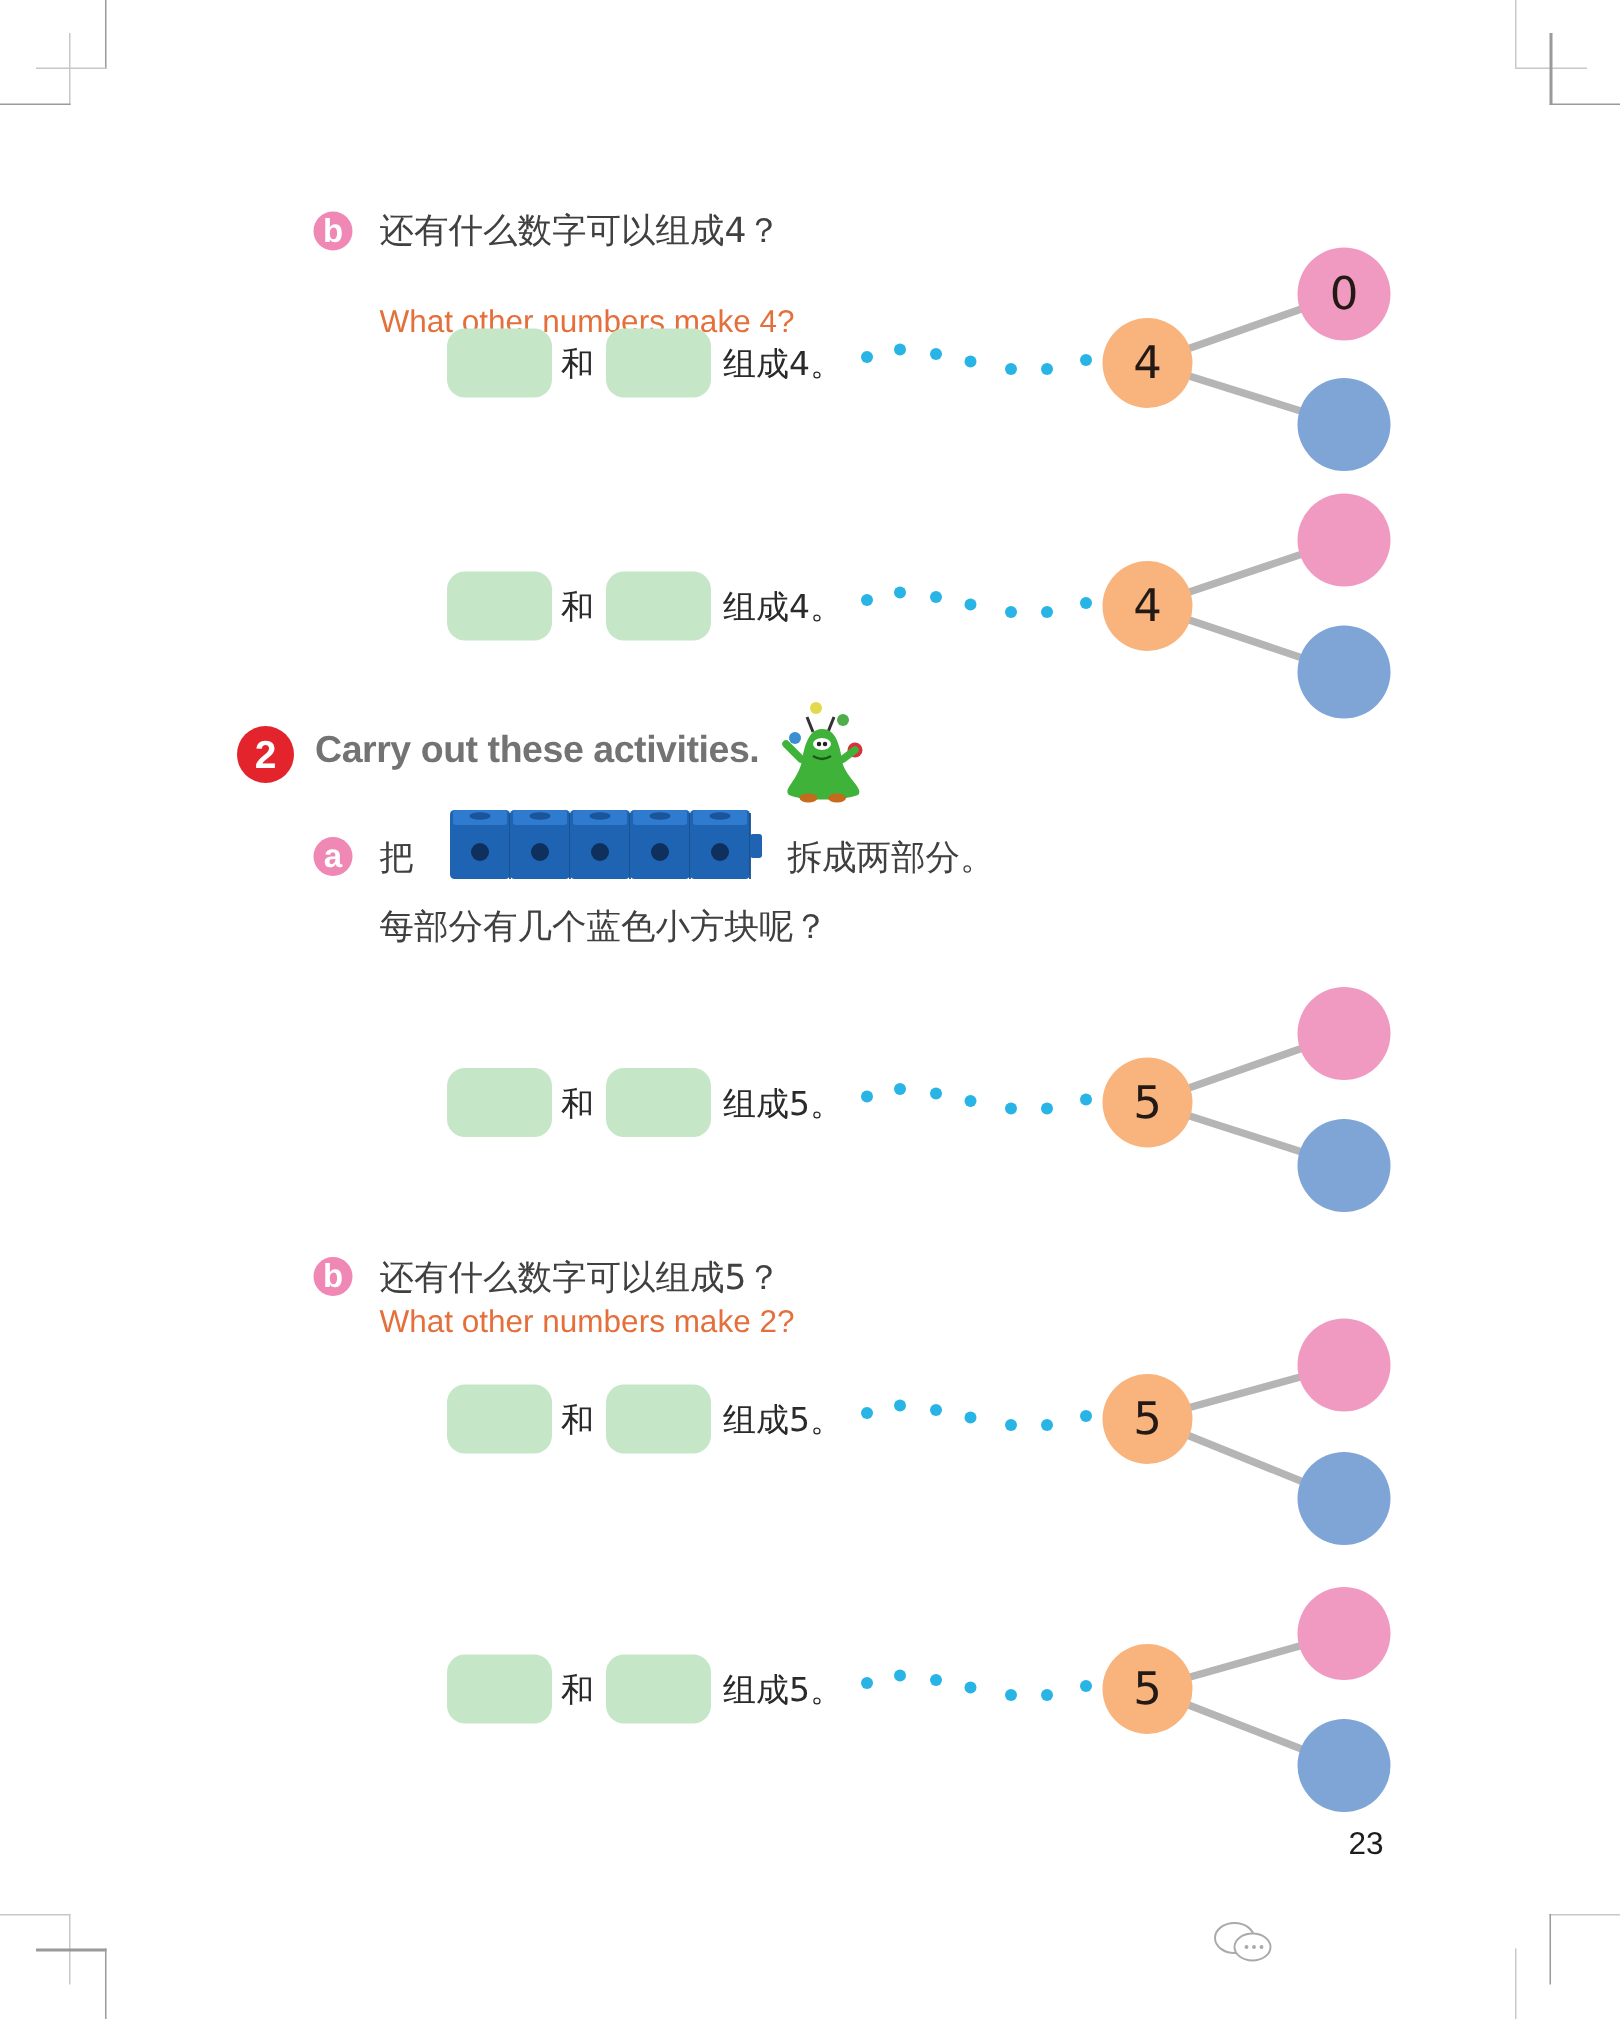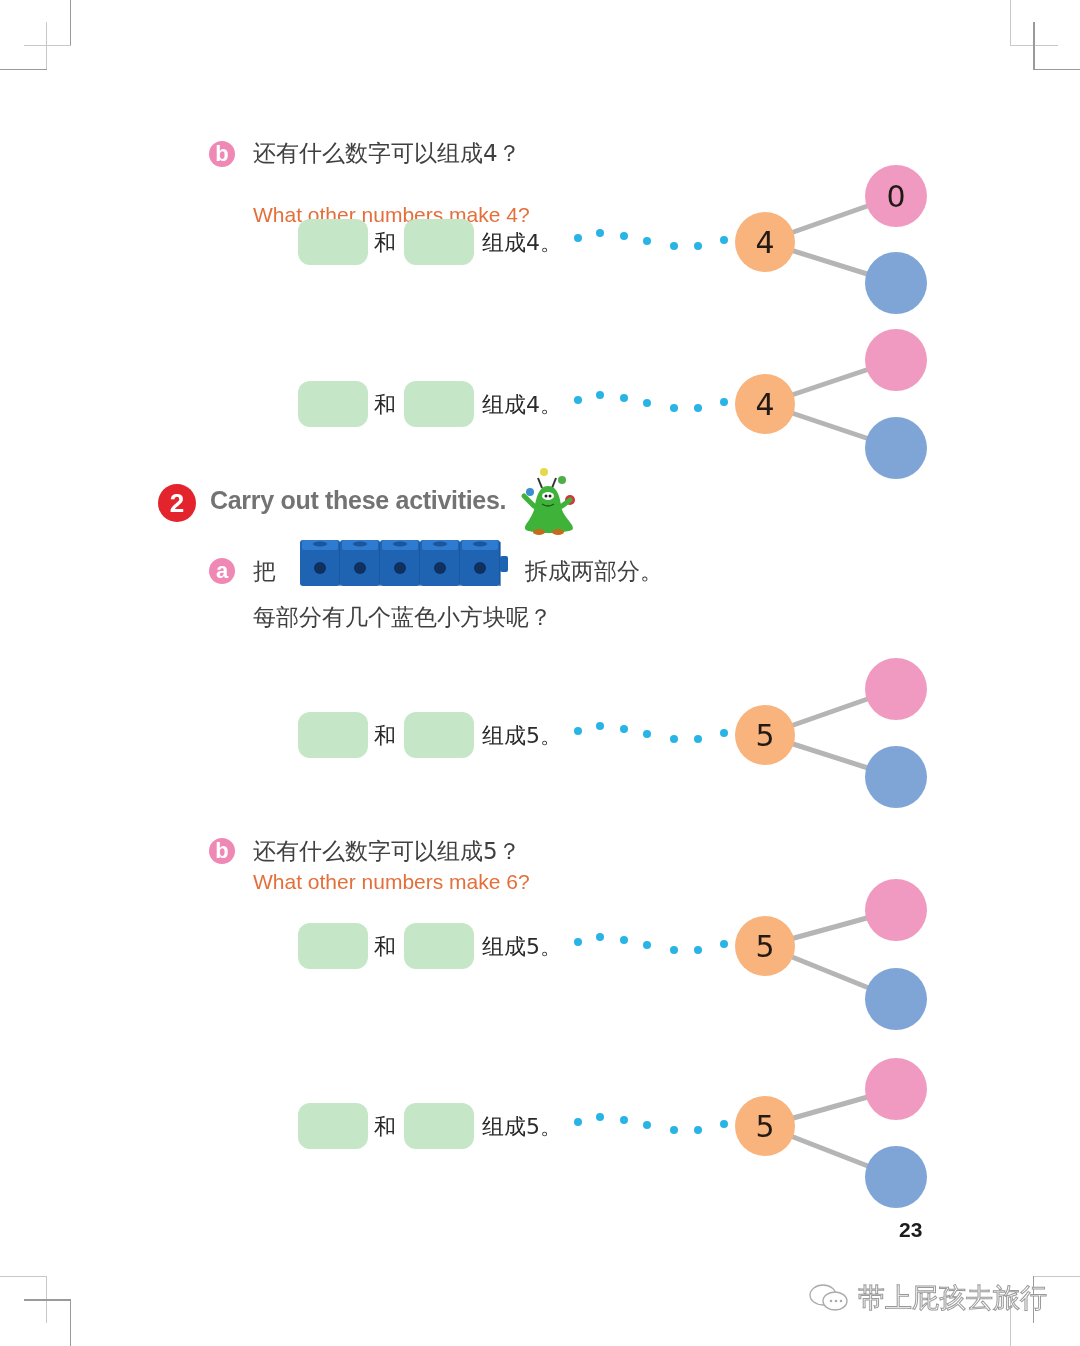--- a/index.html
+++ b/index.html
@@ -42,21 +42,21 @@
       font-size: 26px; display: flex; align-items: center; justify-content: center;
       font-family: "Liberation Sans", sans-serif;
     }
     .section-title {
       position: absolute; left: 210px; top: 486px; font-size: 25px; font-weight: bold;
       color: #737373; font-family: "Liberation Sans", sans-serif; white-space: nowrap;
       letter-spacing: -0.3px;
     }
     .mascot { position: absolute; left: 512px; top: 466px; width: 72px; height: 72px; }
     .cubes { position: absolute; left: 300px; top: 538px; width: 212px; height: 50px; }
-    .page-num { position: absolute; left: 899px; top: 1218px; font-size: 21px; font-weight: bold; font-family: "Liberation Sans", sans-serif; color: #1c1c1c; }
+    .page-num { position: absolute; left: 899px; top: 1218px; font-size: 21px; font-weight: normal; font-family: "Liberation Sans", sans-serif; color: #1c1c1c; }
     .watermark { position: absolute; left: 808px; top: 1280px; display: flex; align-items: center; gap: 8px; }
     .watermark .wm-text { font-size: 27px; color: #ffffff; -webkit-text-stroke: 1px #9a9a9a; font-family: "DejaVu Sans", sans-serif; white-space: nowrap; }
   </style>
 </head>
 <body>
 
 <div>
   <div class="crop" style="left:70px;top:0;width:1px;height:46px;"></div>
   <div class="crop light" style="left:24px;top:45px;width:47px;height:1px;"></div>
   <div class="crop light" style="left:46px;top:22px;width:1px;height:48px;"></div>
@@ -244,25 +244,24 @@
       <circle cx="180" cy="30" r="6" fill="#0f2f5c"></circle>
       <line x1="200" y1="4" x2="200" y2="48" stroke="#17528f" stroke-width="1.2"></line>
     </g>
     <rect x="200" y="18" width="8" height="16" rx="2" fill="#1f63b3"></rect>
   </svg>
 <div class="q-zh" style="left:525px;top:556px;">拆成两部分。</div>
 <div class="q-zh" style="left:253px;top:602px;">每部分有几个蓝色小方块呢？</div>
 
 <div class="badge" style="left:209px;top:838px;">b</div>
 <div class="q-zh" style="left:253px;top:836px;">还有什么数字可以组成5？</div>
-<div class="q-en" style="left:253px;top:870px;">What other numbers make 6?</div>
+<div class="q-en" style="left:253px;top:870px;">What other numbers make 2?</div>
 
 <div class="page-num">23</div>
 <div class="watermark">
   <svg width="42" height="30" viewBox="0 0 42 30">
     <ellipse cx="15" cy="12" rx="13" ry="10" fill="#fff" stroke="#aaa" stroke-width="1.3"></ellipse>
     <ellipse cx="27" cy="18" rx="12" ry="9" fill="#fff" stroke="#aaa" stroke-width="1.3"></ellipse>
     <circle cx="23" cy="18" r="1.3" fill="#aaa"></circle>
       <circle cx="28" cy="18" r="1.3" fill="#aaa"></circle>
       <circle cx="33" cy="18" r="1.3" fill="#aaa"></circle>
   </svg>
-  <span class="wm-text">带上屁孩去旅行</span>
 </div>
 
 </body></html>

